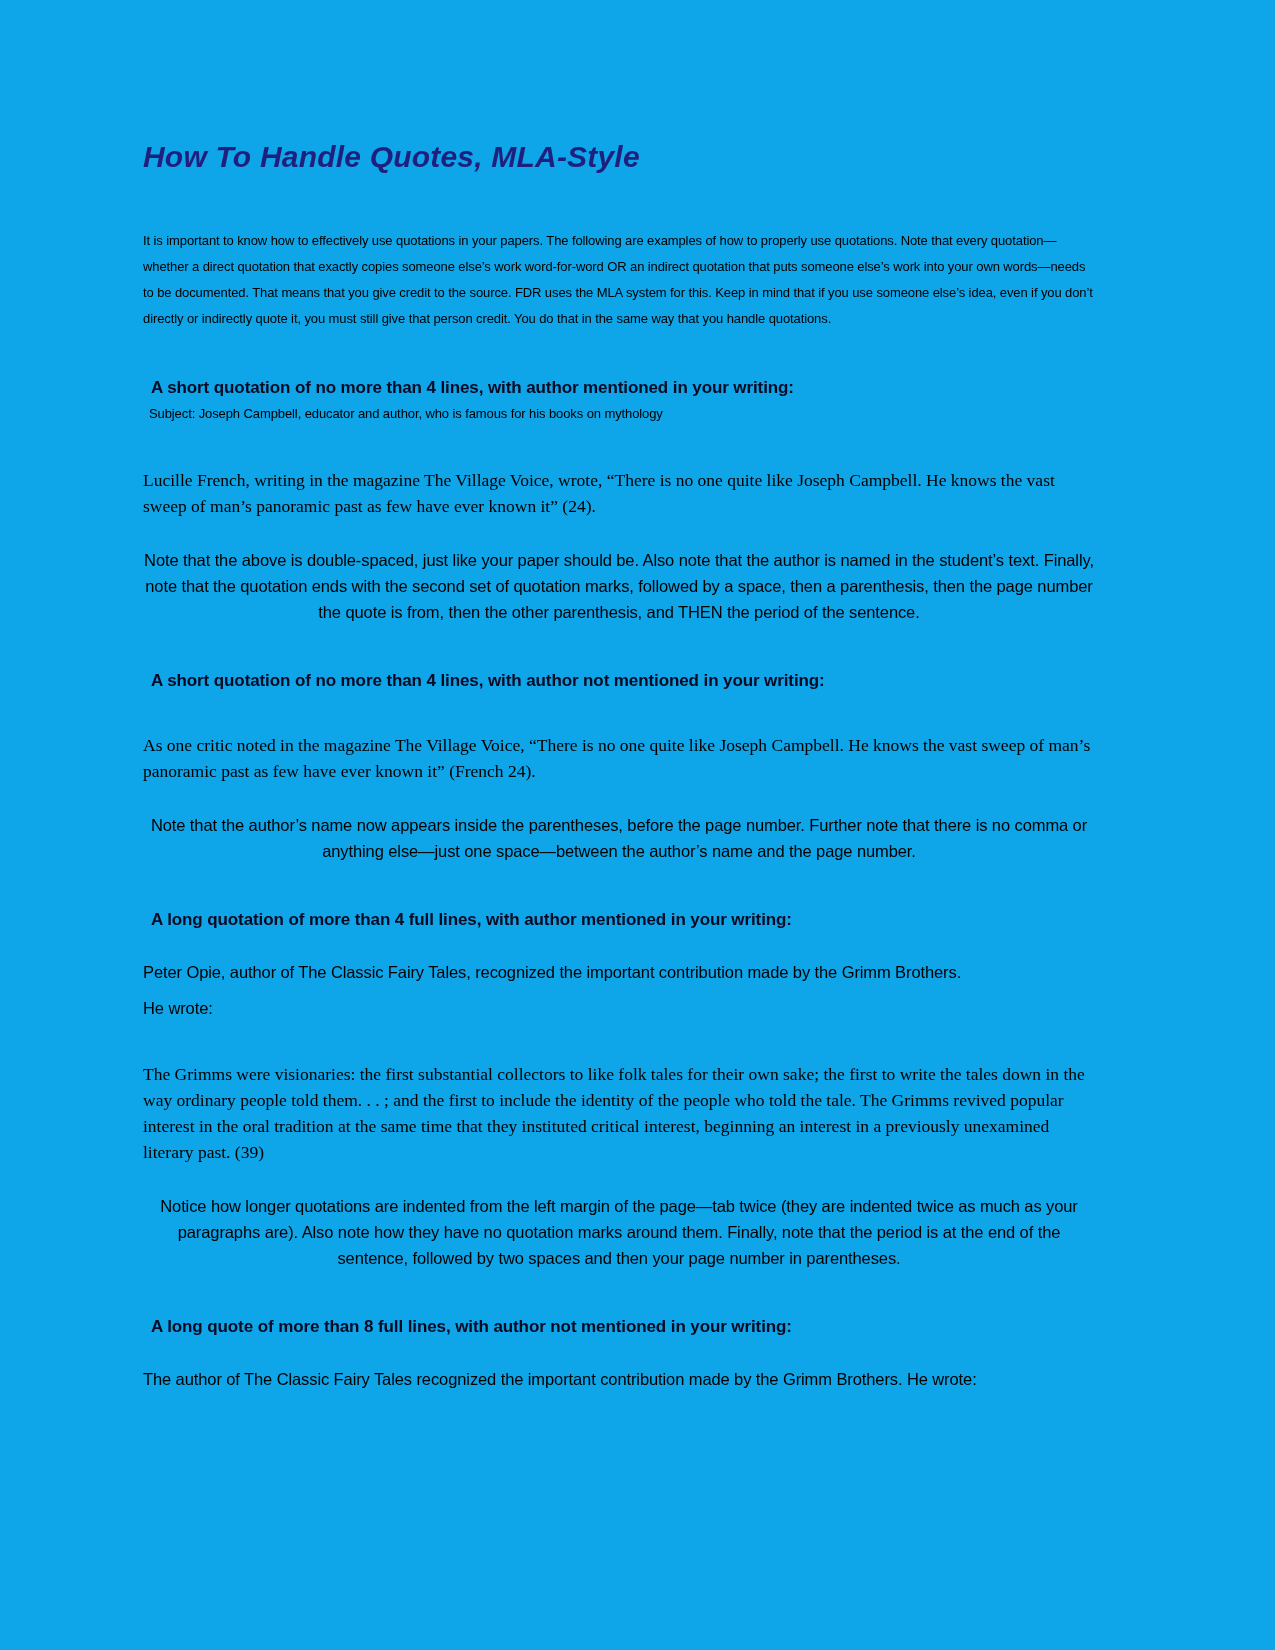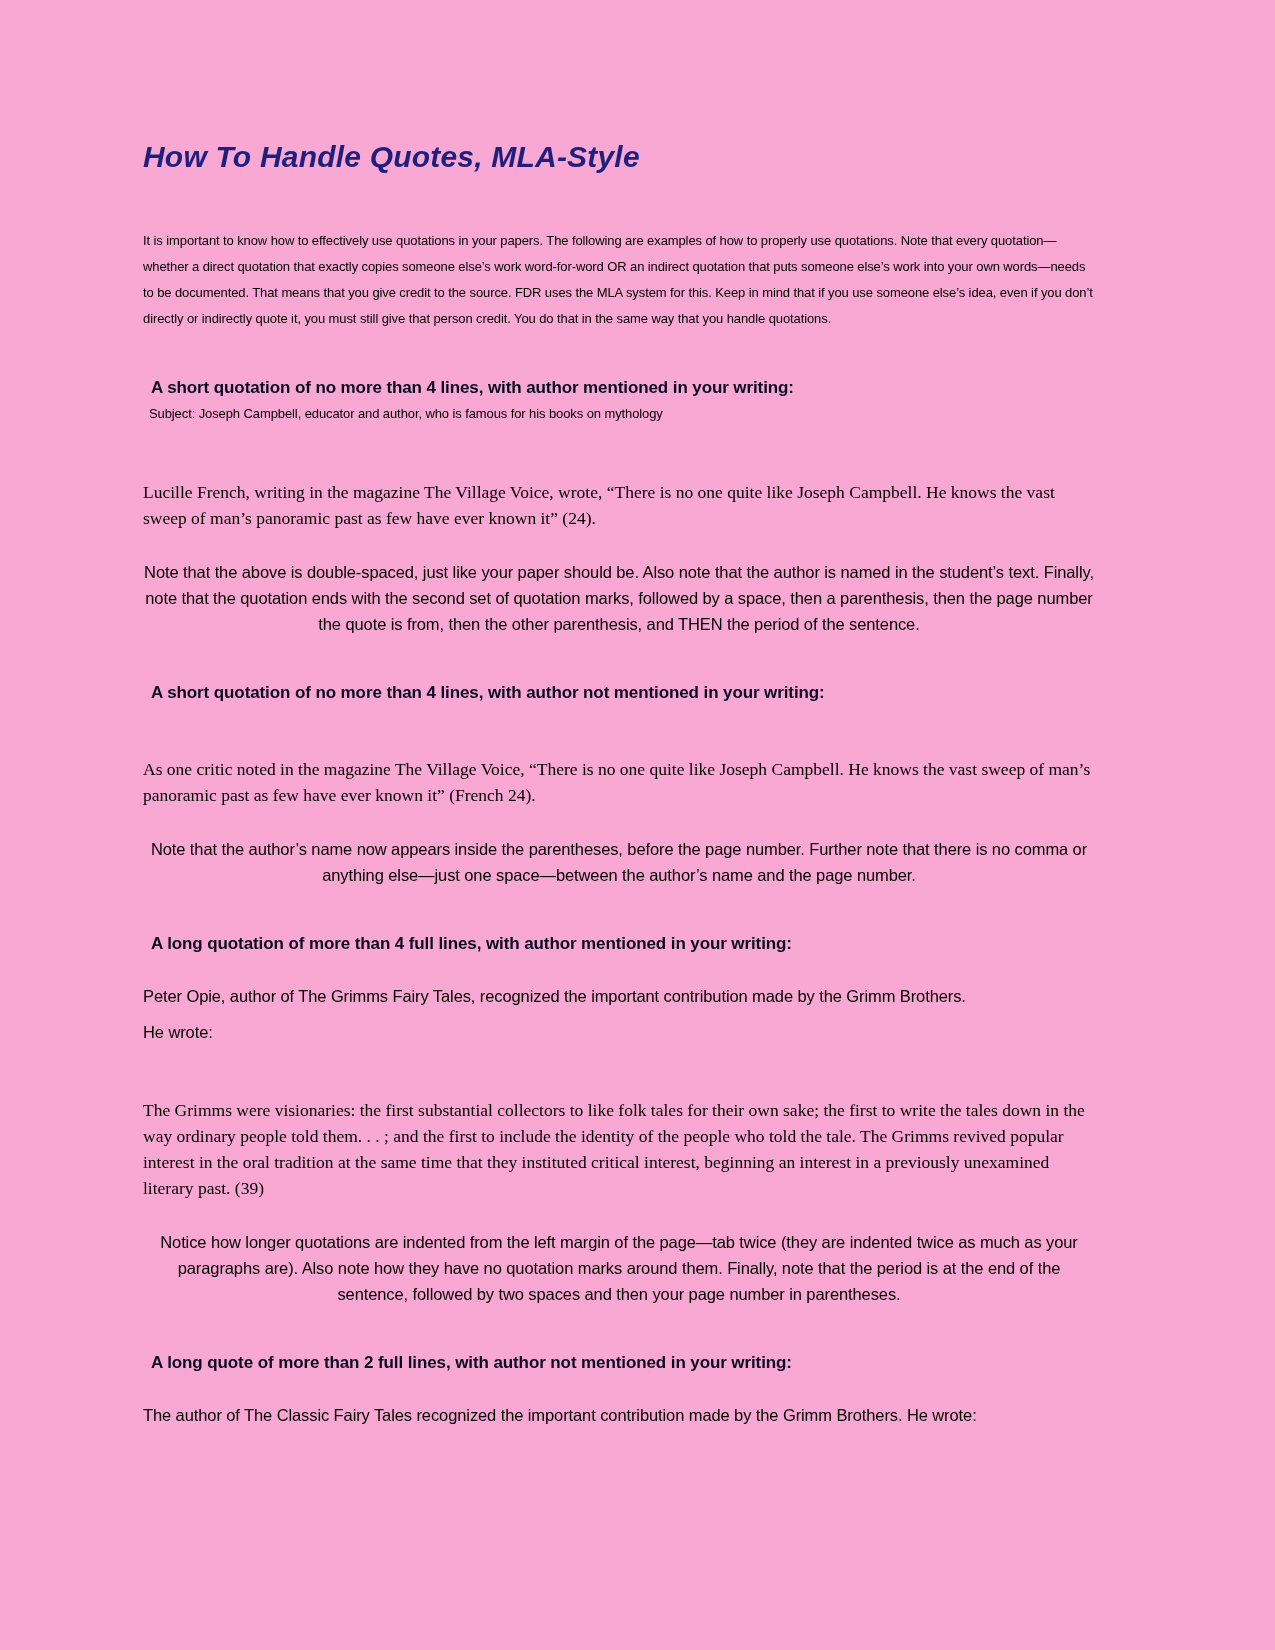--- a/index.html
+++ b/index.html
@@ -4,21 +4,21 @@
 <style>
   html, body {
     margin: 0;
     padding: 0;
     background: #ffffff;
   }
   .page {
     position: relative;
     width: 1275px;
     height: 1650px;
-    background: #f9a8d4;
+    background: #0ea5e9;
     overflow: hidden;
     box-sizing: border-box;
     padding: 140px 180px 0 143px;
     font-family: "Liberation Sans", sans-serif;
     color: #000000;
   }
   .doc-title {
     font-family: "Liberation Sans", sans-serif;
     font-style: italic;
     font-weight: bold;
@@ -44,21 +44,21 @@
   .subject {
     font-size: 13px;
     line-height: 26px;
     letter-spacing: -0.1px;
     margin: 0 0 0 6px;
   }
   .quote-serif {
     font-family: "Liberation Serif", serif;
     font-size: 17.5px;
     line-height: 26px;
-    margin: 52px 0 28px 0;
+    margin: 40px 0 28px 0;
   }
   .lead {
     font-size: 16.5px;
     line-height: 26px;
     letter-spacing: -0.1px;
     margin: 28px 0 0 0;
   }
   .lead-gap {
     margin-top: 10px;
   }
@@ -82,21 +82,21 @@
   <h2 class="sec-head">A short quotation of no more than 4 lines, with author mentioned in your writing:</h2>
   <p class="subject">Subject: Joseph Campbell, educator and author, who is famous for his books on mythology</p>
   <p class="quote-serif">Lucille French, writing in the magazine The Village Voice, wrote, “There is no one quite like Joseph Campbell. He knows the vast sweep of man’s panoramic past as few have ever known it” (24).</p>
   <p class="note">Note that the above is double-spaced, just like your paper should be. Also note that the author is named in the student’s text. Finally, note that the quotation ends with the second set of quotation marks, followed by a space, then a parenthesis, then the page number the quote is from, then the other parenthesis, and THEN the period of the sentence.</p>
 
   <h2 class="sec-head">A short quotation of no more than 4 lines, with author not mentioned in your writing:</h2>
   <p class="quote-serif">As one critic noted in the magazine The Village Voice, “There is no one quite like Joseph Campbell. He knows the vast sweep of man’s panoramic past as few have ever known it” (French 24).</p>
   <p class="note">Note that the author’s name now appears inside the parentheses, before the page number. Further note that there is no comma or anything else—just one space—between the author’s name and the page number.</p>
 
   <h2 class="sec-head">A long quotation of more than 4 full lines, with author mentioned in your writing:</h2>
-  <p class="lead">Peter Opie, author of The Grimms Fairy Tales, recognized the important contribution made by the Grimm Brothers.</p>
+  <p class="lead">Peter Opie, author of The Classic Fairy Tales, recognized the important contribution made by the Grimm Brothers.</p>
   <p class="lead lead-gap">He wrote:</p>
   <p class="quote-serif">The Grimms were visionaries: the first substantial collectors to like folk tales for their own sake; the first to write the tales down in the way ordinary people told them. . . ; and the first to include the identity of the people who told the tale. The Grimms revived popular interest in the oral tradition at the same time that they instituted critical interest, beginning an interest in a previously unexamined literary past. (39)</p>
   <p class="note">Notice how longer quotations are indented from the left margin of the page—tab twice (they are indented twice as much as your paragraphs are). Also note how they have no quotation marks around them. Finally, note that the period is at the end of the sentence, followed by two spaces and then your page number in parentheses.</p>
 
-  <h2 class="sec-head">A long quote of more than 2 full lines, with author not mentioned in your writing:</h2>
+  <h2 class="sec-head">A long quote of more than 8 full lines, with author not mentioned in your writing:</h2>
   <p class="lead">The author of The Classic Fairy Tales recognized the important contribution made by the Grimm Brothers. He wrote:</p>
 
 </div>
 
 </body></html>

